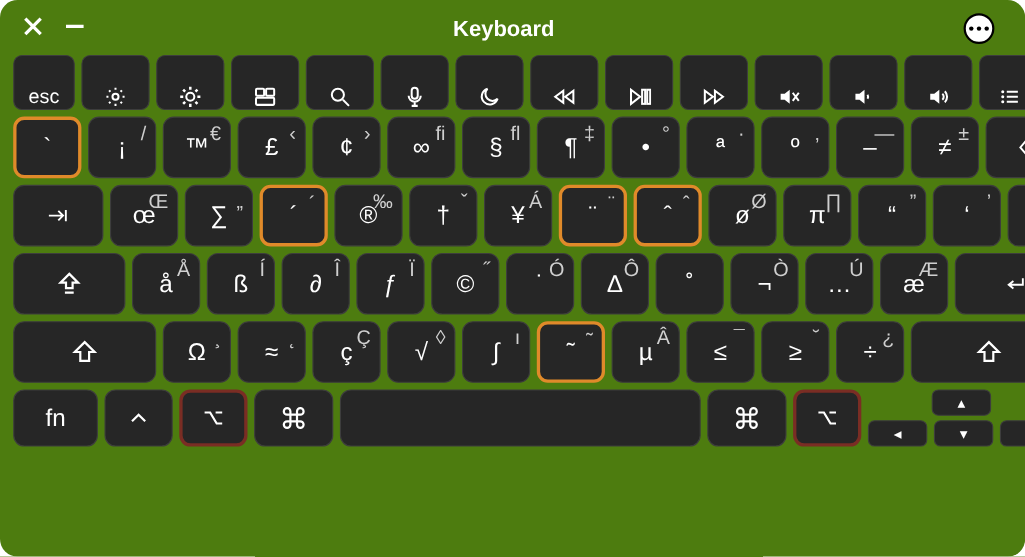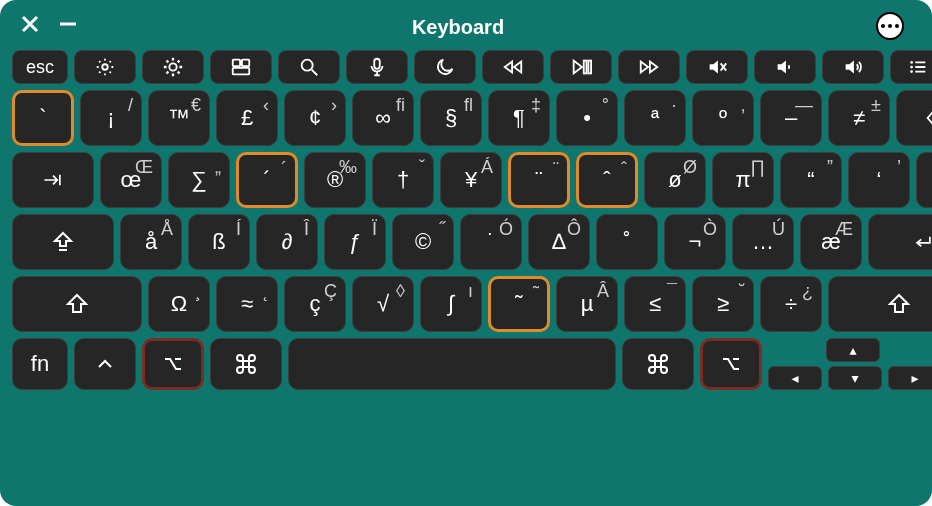--- a/index.html
+++ b/index.html
@@ -1,19 +1,19 @@
 <!DOCTYPE html>
 <html><head>
 <meta charset="utf-8">
 <style>
   * { box-sizing: border-box; margin: 0; padding: 0; }
   body { background: #fff; font-family: -apple-system, "Segoe UI", Arial, sans-serif; }
   .window {
     width: 932px; height: 506px;
-    background: #0f766e; border-radius: 16px;
+    background: #4d7c0f; border-radius: 16px;
     padding: 10px 28px 14px 12px;
     display: flex; flex-direction: column;
     position: relative;
   }
   .titlebar {
     height: 34px; display: flex; align-items: center;
     justify-content: center; position: relative;
     margin-bottom: 6px;
   }
   .title { color: #fff; font-weight: 700; font-size: 20px; }
@@ -41,21 +41,21 @@
   .rows { display:flex; flex-direction:column; gap:6px; flex:1; }
   .row { display:flex; gap:6px; }
 
   .key {
     background:#262626; border:1px solid #3d3d3d;
     border-radius:10px; color:#fff;
     display:flex; align-items:center; justify-content:center;
     font-size:22px; height:56px; flex:0 0 auto;
     position:relative;
   }
-  .row-fn .key { height:34px; border-radius:8px; font-size:18px; }
+  .row-fn .key { height:50px; border-radius:8px; font-size:18px;align-items:flex-end; }
   .key .sec { color:#cfcfcf; font-size:18px; position:absolute; top:4px; right:8px;}
   .key .pri { font-size:22px; }
   .key.hl { border:3px solid #e08a2a; }
   .key.hl2{ border:3px solid #7a2d24; } 
 
   .icon { display:inline-flex; align-items:center; justify-content:center; }
   .icon svg { width:24px; height:24px; stroke:#fff; stroke-width:2; fill:none; }
   .row-fn .icon svg { width:22px; height:22px; }
   .row-bottom .key { height:52px; }
   .arrow-cluster { display:flex; flex-direction:column; gap:4px; }
@@ -437,21 +437,21 @@
         </div>
         <div class="key" style="width: 142px;">
           <span class="icon">
             <svg viewBox="0 0 24 24" stroke-width="2.5">
               <path d="M12 3l9 9h-5v8H8v-8H3l9-9z"></path>
             </svg>
           </span>
         </div>
       </div>
     <div class="row row-bottom" id="row-5" style="align-items:flex-end">
-        <div class="key" style="width: 56px;">
+        <div class="key" style="width: 77px;">
           <span>fn</span>
         </div>
         <div class="key" style="width: 62px;">
           <span class="icon">
             <svg viewBox="0 0 24 24" stroke-width="3">
               <path d="M6 15l6-6 6 6"></path>
             </svg>
           </span>
         </div>
         <div class="key hl2" style="width: 62px;">

